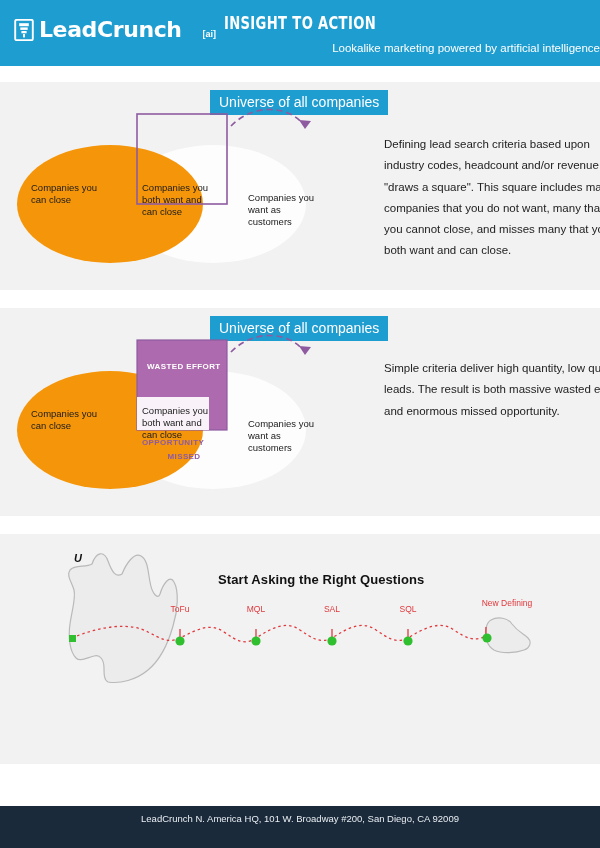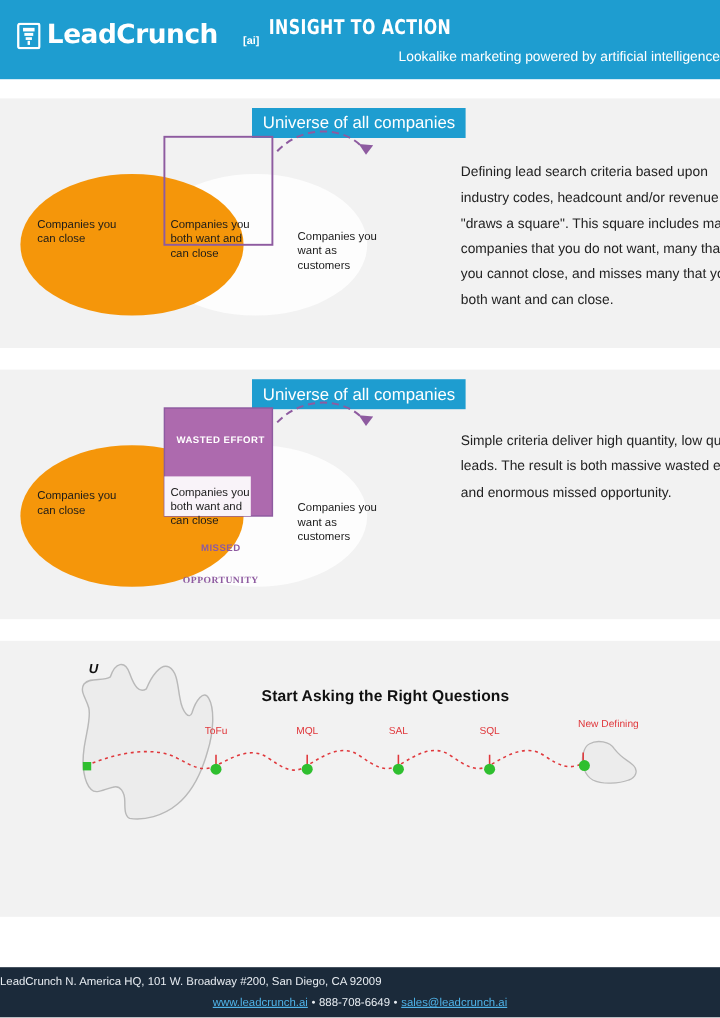--- a/index.html
+++ b/index.html
@@ -92,21 +92,21 @@
     position:absolute;font-size:8.5px;color:#e0383c;font-weight:normal;
     text-align:center;white-space:nowrap;
   }
 
   
   .footer{
     position:absolute;left:0;top:806px;width:600px;height:42px;
     background:#1b2a3a;
   }
   .footer-line1{
-    position:absolute;left:0;top:7px;width:600px;
+    position:absolute;left:0;top:7px;width:600px;text-align:center;
     color:#e8edf2;font-size:9.5px;
   }
   .footer-line2{
     position:absolute;left:0;top:24px;width:600px;text-align:center;
     color:#e8edf2;font-size:9.5px;
   }
   .footer-link{color:#4fb3e8;text-decoration:underline;}
   .dot-sep{color:#e8edf2;padding:0 3px;}
 </style>
 </head>
@@ -189,21 +189,21 @@
 
     <path d="M 231 30 C 252 8 288 8 305 30" fill="none" stroke="#8e5ba0" stroke-width="1.7" stroke-dasharray="6,4"></path>
     <path d="M 305 33 L 299 24 L 311 25 Z" fill="#8e5ba0"></path>
   </svg>
 
   <div class="venn-label bold-sm" style="left:147px;top:362px;color:#ffffff;">WASTED EFFORT</div>
   <div class="venn-label" style="left:31px;top:408px;width:78px;">Companies you can close</div>
   <div class="venn-label" style="left:142px;top:405px;width:72px;">Companies you both want and can close</div>
   <div class="venn-label" style="left:248px;top:418px;width:68px;">Companies you want as customers</div>
   <div class="venn-label bold-sm" style="left:152px;top:452px;color:#8e5ba0;text-align:center;width:64px;">MISSED</div>
-  <div class="venn-label bold-sm" style="left:142px;top:479px;color:#8e5ba0;text-align:center;width:84px;font-family:Liberation Serif, serif;">OPPORTUNITY</div>
+  <div class="venn-label bold-sm" style="left:142px;top:438px;color:#8e5ba0;text-align:left;width:84px;">OPPORTUNITY</div>
 
   <div class="body-text body2">Simple criteria deliver high quantity, low quality leads. The result is both massive wasted effort and enormous missed opportunity.</div>
 
   <div class="band band3"></div>
 
   <div class="funnel-title">Start Asking the Right Questions</div>
   <div class="u-label">U</div>
   <div class="c-label">C</div>
 
   <svg style="position:absolute;left:0;top:534px;" width="600" height="190" viewBox="0 0 600 190">
@@ -255,18 +255,15 @@
   </svg>
 
   <div class="stage-label" style="left:158px;top:604px;width:44px;">ToFu</div>
   <div class="stage-label" style="left:234px;top:604px;width:44px;">MQL</div>
   <div class="stage-label" style="left:310px;top:604px;width:44px;">SAL</div>
   <div class="stage-label" style="left:386px;top:604px;width:44px;">SQL</div>
   <div class="stage-label" style="left:478px;top:598px;width:58px;line-height:1.25;">New Defining</div>
 
   <div class="footer">
     <div class="footer-line1">LeadCrunch N. America HQ, 101 W. Broadway #200, San Diego, CA 92009</div>
-    <div class="footer-line2">
-      <a class="footer-link" href="#">www.leadcrunch.ai</a><span class="dot-sep">•</span><span>888-708-6649</span><span class="dot-sep">•</span><a class="footer-link" href="#">sales@leadcrunch.ai</a>
-    </div>
   </div>
 
 </div>
 
 </body></html>

